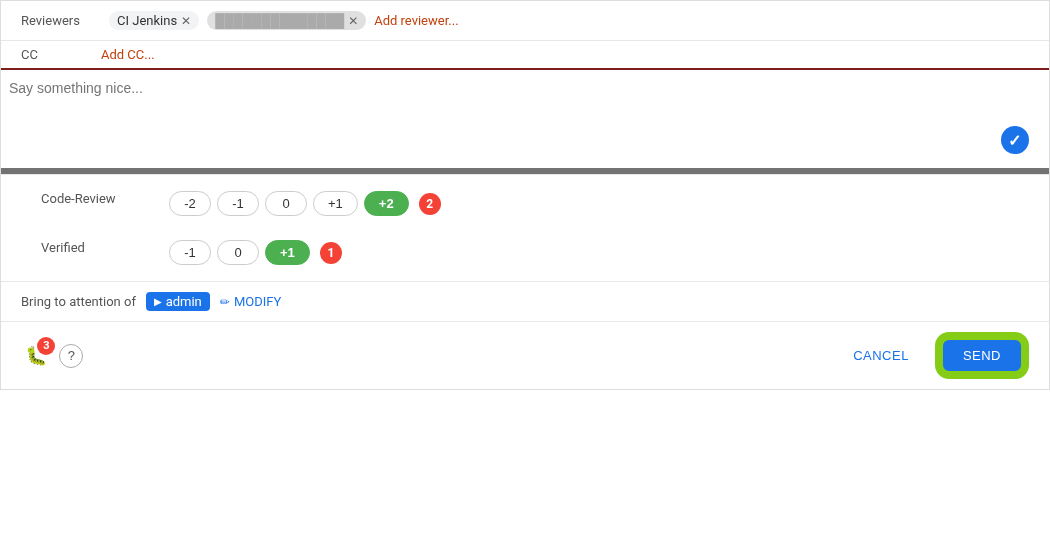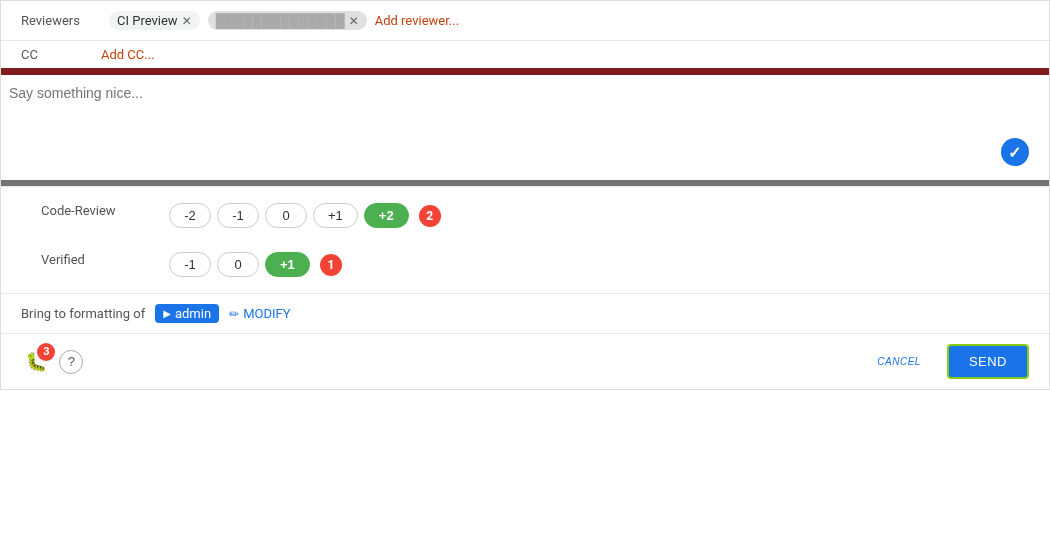--- a/index.html
+++ b/index.html
@@ -56,21 +56,21 @@
     }
     .add-link {
       color: #c2410c;
       font-size: 13px;
       cursor: pointer;
     }
     .cc-row {
       display: flex;
       align-items: center;
       padding: 6px 20px;
-      border-bottom: 7px solid #7f1d1d;
+      border-bottom: 2px solid #7f1d1d;
     }
     .textarea-section {
       flex: 1;
       position: relative;
       padding: 10px 8px;
       border-bottom: 6px solid #737373;
     }
     .comment-textarea {
       width: 100%;
       height: 100%;
@@ -206,33 +206,32 @@
       color: #555;
       font-size: 18px;
       padding: 4px;
       display: flex;
       align-items: center;
     }
     .cancel-btn {
       background: none;
       border: none;
       color: #1a73e8;
-      font-size: 10px;
+      font-size: 13px;
       font-weight: 500;
       cursor: pointer;
       padding: 8px 16px;
       letter-spacing: 0.5px;
       text-transform: uppercase;
-      font-style: italic;
     }
     .send-btn {
       background: #1a73e8;
       color: white;
-      border: 2px solid #84cc16;
-      border-radius: 4px;
+      border: 8px solid #84cc16;
+      border-radius: 14px;
       font-size: 13px;
       font-weight: 500;
       cursor: pointer;
       padding: 8px 20px;
       letter-spacing: 0.5px;
       text-transform: uppercase;
     }
     .vote-rows {
       display: flex;
       flex-direction: column;
@@ -263,21 +262,21 @@
     }
   </style>
 </head>
 <body>
 
 <div class="dialog">
 
   <div class="field-row">
     <span class="field-label">Reviewers</span>
     <div class="reviewer-chip">
-      <span>CI Preview</span>
+      <span>CI Jenkins</span>
       <span class="remove">✕</span>
     </div>
     <div class="reviewer-chip blurred">
       <span>██████████████</span>
       <span class="remove">✕</span>
     </div>
     <span class="add-link">Add reviewer...</span>
   </div>
 
   <div class="cc-row">
@@ -310,21 +309,21 @@
       <div class="vote-buttons">
         <button class="vote-btn">-1</button>
         <button class="vote-btn">0</button>
         <button class="vote-btn selected-green">+1</button>
         <span class="badge-red">1</span>
       </div>
     </div>
   </div>
 
   <div class="attention-section">
-    <span class="attention-label">Bring to formatting of</span>
+    <span class="attention-label">Bring to attention of</span>
     <div class="attention-chip">
       <span class="arrow">▶</span>
       <span>admin</span>
     </div>
     <span class="modify-link">
       <span class="pencil">✏</span>
       <span>MODIFY</span>
     </span>
   </div>
 

